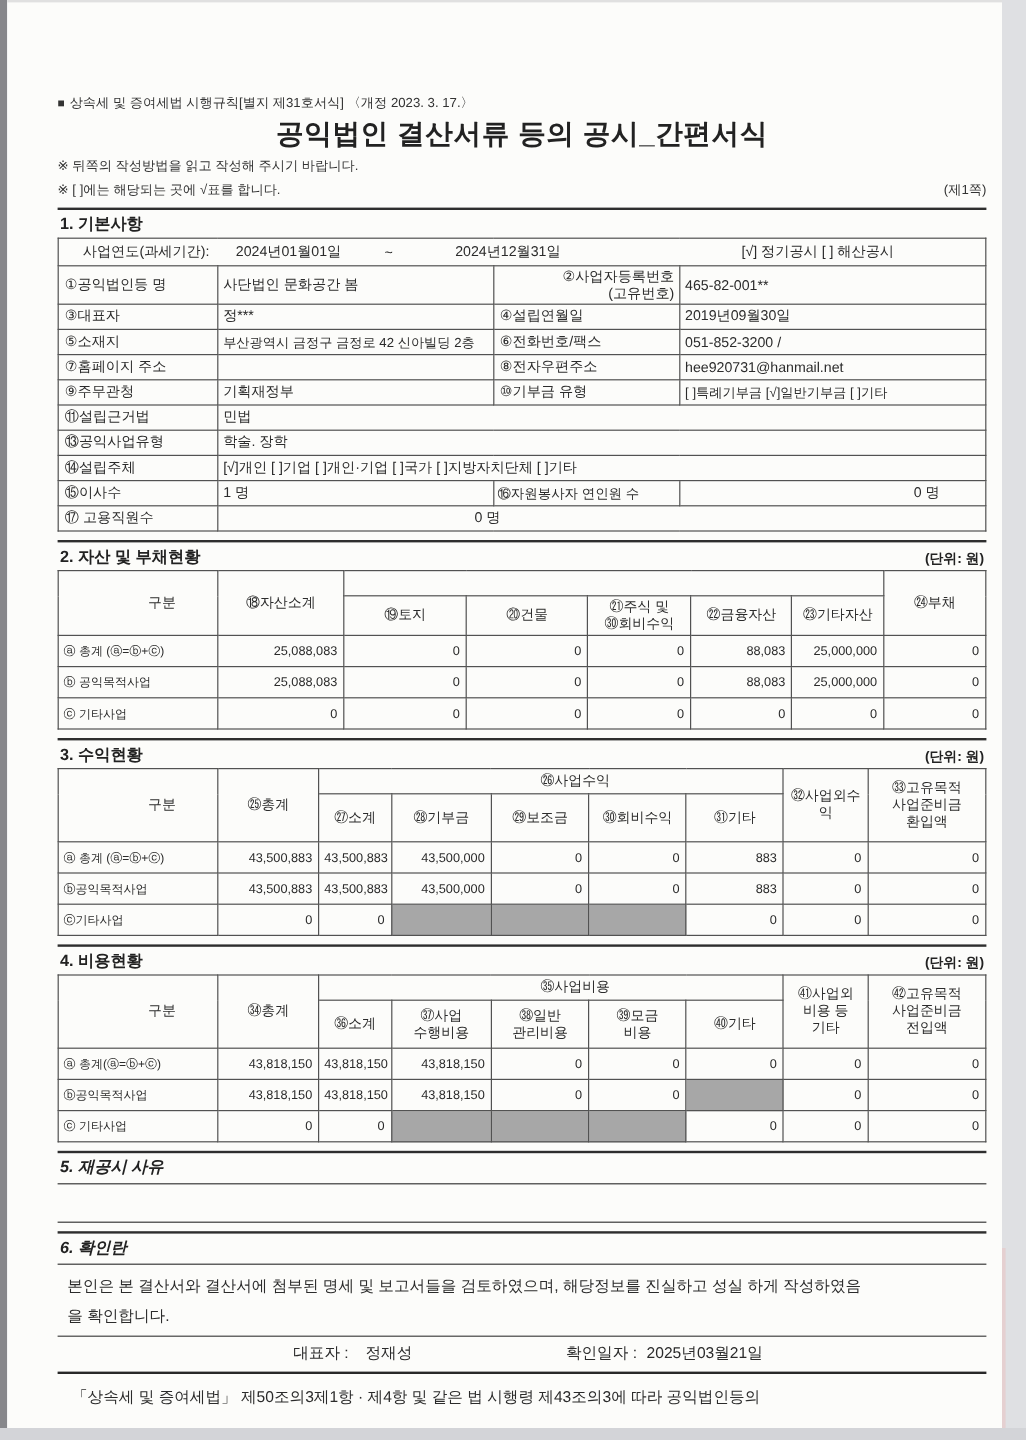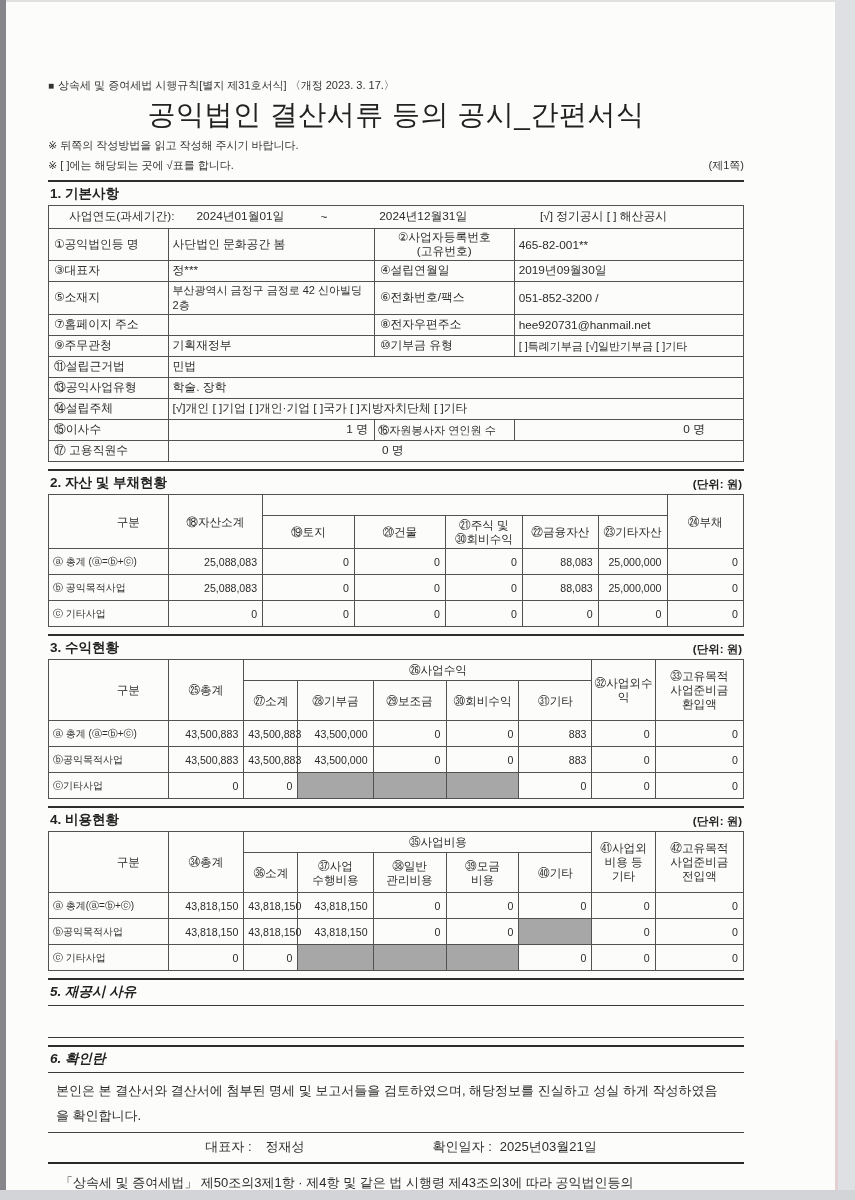--- a/index.html
+++ b/index.html
@@ -12,45 +12,45 @@
   }
   .scan-left-strip { position: absolute; left: 0; top: 0; width: 6px; height: 1200px; background: #87878b; }
   .scan-right-band { position: absolute; right: 0; top: 0; width: 20px; height: 1200px; background: #dfe0e3; }
   .scan-bottom-band { position: absolute; left: 0; bottom: 0; width: 855px; height: 10px; background: #d3d4d8; }
   .scan-pink-artifact { position: absolute; right: 17px; top: 1040px; width: 3px; height: 150px; background: #e7c9c9; opacity: .7; }
   .page {
     position: absolute; left: 6px; top: 0; width: 829px; height: 1192px;
     background: #fcfcfa;
     border-top: 2px solid #e0e0e0;
   }
-  .content { width: 696px; margin-left: 42px; padding-top: 76px; font-size: 12px; }
+  .content { width: 774px; margin-left: 42px; padding-top: 76px; font-size: 12px; }
 
   .notice { font-size: 11px; color: #333; }
   .notice .sq { font-size: 10px; margin-right: 4px; }
-  .doc-title { text-align: center; font-size: 28px; font-weight: normal; letter-spacing: .5px; margin-top: 3px; color: #222; }
+  .doc-title { text-align: center; font-size: 23px; font-weight: bold; letter-spacing: .5px; margin-top: 3px; color: #222; }
   .note { font-size: 11px; margin-top: 4px; color: #333; }
   .note-row { display: flex; justify-content: space-between; align-items: flex-end; margin-top: 5px; font-size: 11px; color: #333; }
 
   .sec-head {
     display: flex; justify-content: space-between; align-items: flex-end;
     border-top: 2px solid #2e2e2e;
     font-size: 13.5px; font-weight: bold; color: #222;
     padding: 3px 2px 2px 2px; margin-top: 7px;
   }
   .sec-head .unit { font-size: 11.5px; font-weight: bold; }
 
   table { border-collapse: collapse; width: 100%; table-layout: fixed; }
   table { border: 1.4px solid #3d3d3d; }
   td, th { border: 1px solid #525252; font-weight: normal; vertical-align: middle; }
 
   
   .t1 td { height: 21px; font-size: 11.8px; padding: 1px 4px; color: #2b2b2b; }
   .t1 .lbl { padding-left: 5px; }
   .t1 .tall { height: 32px; }
-  .t1 .c { text-align: center; white-space: pre-line; line-height: 1.15; }
+  .t1 .c { text-align: right; white-space: pre-line; line-height: 1.15; }
   .t1 .flexrow { display: flex; align-items: center; }
 
   
   .dt td { font-size: 10.6px; padding: 1px 4px; }
   .dt .hc { text-align: center; font-size: 11.6px; white-space: pre-line; line-height: 1.2; padding: 1px 1px; }
   .dt .rowlbl { font-size: 10px; padding-left: 4px; height: 26px; }
   .dt .num { text-align: right; padding-right: 5px; }
   .dt .gray { background: #a7a7a7; }
   .dt .ghead { height: 21px; padding-left: 41px; }
   .dt .h2r { height: 33px; }
@@ -149,21 +149,21 @@
       <tr>
         <td class="lbl">⑬공익사업유형</td>
         <td colspan="3">학술. 장학</td>
       </tr>
       <tr>
         <td class="lbl">⑭설립주체</td>
         <td colspan="3">[√]개인 [ ]기업 [ ]개인·기업 [ ]국가 [ ]지방자치단체 [ ]기타</td>
       </tr>
       <tr>
         <td class="lbl">⑮이사수</td>
-        <td style="text-align:right;padding-right:6px">1 명</td>
+        <td style="text-align:left;padding-right:6px">1 명</td>
         <td class="lbl" style="font-size:11.2px;padding-left:3px">⑯자원봉사자 연인원 수</td>
         <td style="text-align:right;padding-right:38px">0   명</td>
       </tr>
       <tr>
         <td class="lbl">⑰ 고용직원수</td>
         <td colspan="3"><span style="display:inline-block;width:231px;text-align:right">0 명</span></td>
       </tr>
     </tbody>
       </table>
 

